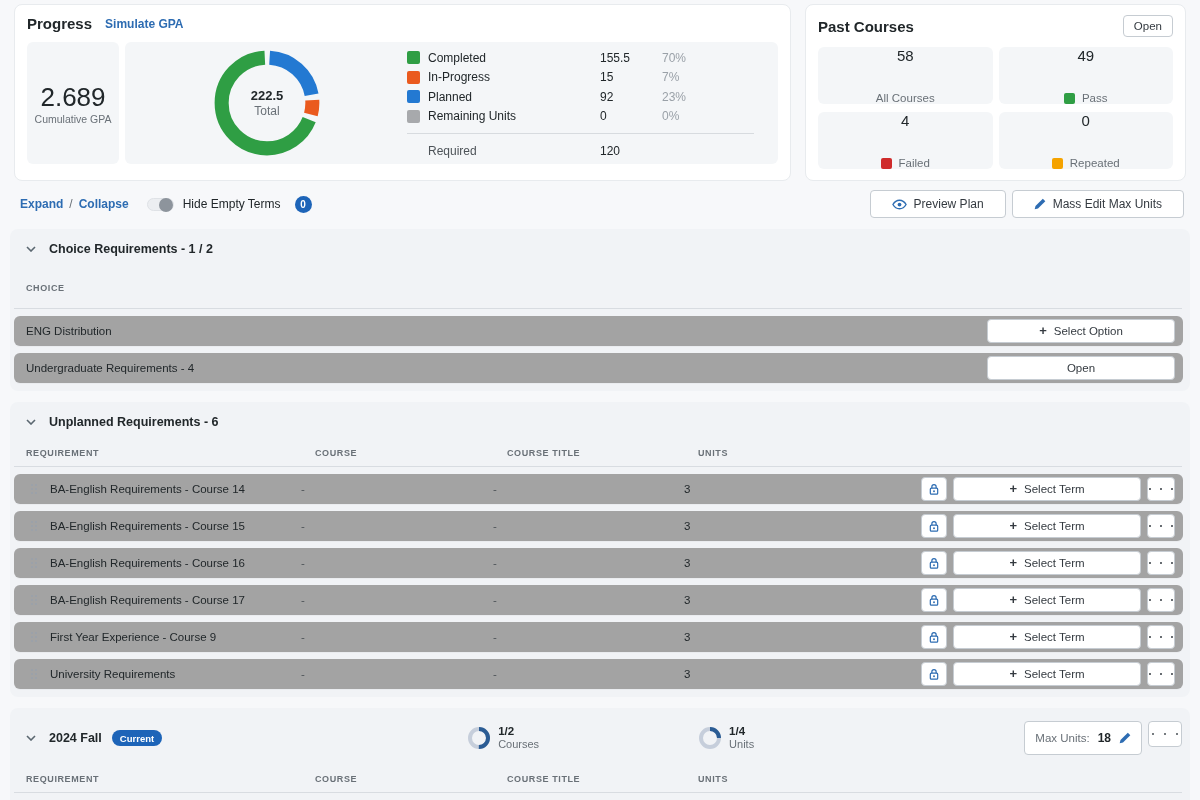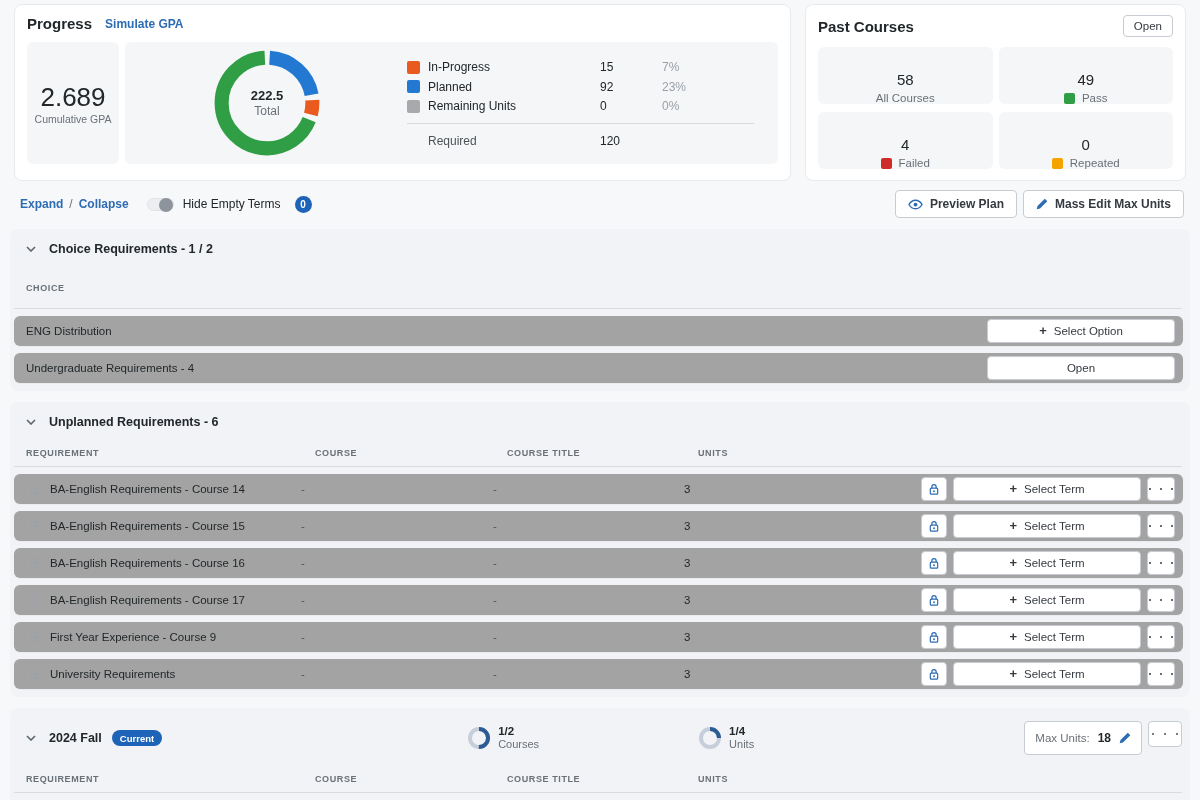--- a/index.html
+++ b/index.html
@@ -31,30 +31,30 @@
   .legend { flex:1; margin-left:86px; padding:10px 8px 8px 0; }
   .legend-row { display:grid; grid-template-columns:13px 164px 54px auto; column-gap:8px; align-items:center; height:19.5px; }
   .sw { width:13px; height:13px; border-radius:2px; }
   .legend-label { font-size:12px; color:#21272a; }
   .legend-val { font-size:12px; color:#21272a; }
   .legend-pct { font-size:12px; color:#9aa1a8; }
   .legend-div { border-top:1px solid #d7dbdf; margin:7px 16px 7px 0; }
   .required-row .legend-label { color:#4d5358; }
 
   .stats-grid { display:grid; grid-template-columns:1fr 1fr; gap:8px 6px; }
-  .stat-tile { background:#f4f6f8; border-radius:6px; height:57px; display:flex; flex-direction:column; align-items:center; justify-content:flex-end; gap:4px; }
+  .stat-tile { background:#f4f6f8; border-radius:6px; height:57px; display:flex; flex-direction:column; align-items:center; justify-content:space-between; gap:4px; }
   .stat-value { font-size:15px; font-weight:500; color:#21272a; }
   .stat-label-row { display:flex; align-items:center; gap:7px; }
   .stat-sw { width:11px; height:11px; border-radius:2px; }
   .stat-label { font-size:11.5px; color:#697077; }
 
   
   .btn { display:inline-flex; align-items:center; justify-content:center; gap:7px; background:#fff; border:1px solid #c6ccd2; border-radius:4px; font-size:12px; color:#343a40; cursor:pointer; font-family:inherit; }
   .btn-sm { height:22px; padding:0 10px; font-size:11.5px; }
-  .btn-toolbar { height:28px; padding:0 12px; font-weight:700; }
+  .btn-toolbar { height:28px; padding:0 21px; font-weight:400; }
   .btn-wide { width:188px; height:24px; font-size:11.5px; font-weight:500; }
   .icon-btn { width:26px; height:24px; padding:0; }
   .dots-btn { width:28px; height:24px; padding:0; }
   .dots-btn.lg { width:34px; height:26px; }
   .dot { width:2.5px; height:2.5px; border-radius:50%; background:#4a5056; margin:0 1.2px; }
   .plus { font-size:13px; font-weight:600; color:#343a40; line-height:1; margin-top:-1px; }
 
   
   .toolbar { display:flex; align-items:center; margin:9px 16px 0 20px; height:28px; }
   .toolbar .sep { color:#697077; font-size:12px; margin:0 6px; }
@@ -118,20 +118,26 @@
                 <circle cx="50" cy="50" r="42" fill="none" stroke="#ea5a1e" stroke-width="13" stroke-dasharray="13.472564803107986 250.42121809843465" stroke-dashoffset="-63.1955700673548"></circle>
                 <circle cx="50" cy="50" r="42" fill="none" stroke="#2f9e44" stroke-width="13" stroke-dasharray="179.72564803107983 84.16813487046281" stroke-dashoffset="-81.66813487046278"></circle>
               </g>
           </svg>
           <div class="donut-center">
             <span class="v">222.5</span>
             <span class="l">Total</span>
           </div>
         </div>
         <div class="legend">
+          <div class="legend-row">
+            <span class="sw" style="background-color: rgb(47, 158, 68);"></span>
+            <span class="legend-label">Completed</span>
+            <span class="legend-val">155.5</span>
+            <span class="legend-pct">70%</span>
+          </div>
           <div class="legend-row">
             <span class="sw" style="background-color: rgb(234, 90, 30);"></span>
             <span class="legend-label">In-Progress</span>
             <span class="legend-val">15</span>
             <span class="legend-pct">7%</span>
           </div>
           <div class="legend-row">
             <span class="sw" style="background-color: rgb(35, 121, 210);"></span>
             <span class="legend-label">Planned</span>
             <span class="legend-val">92</span>

